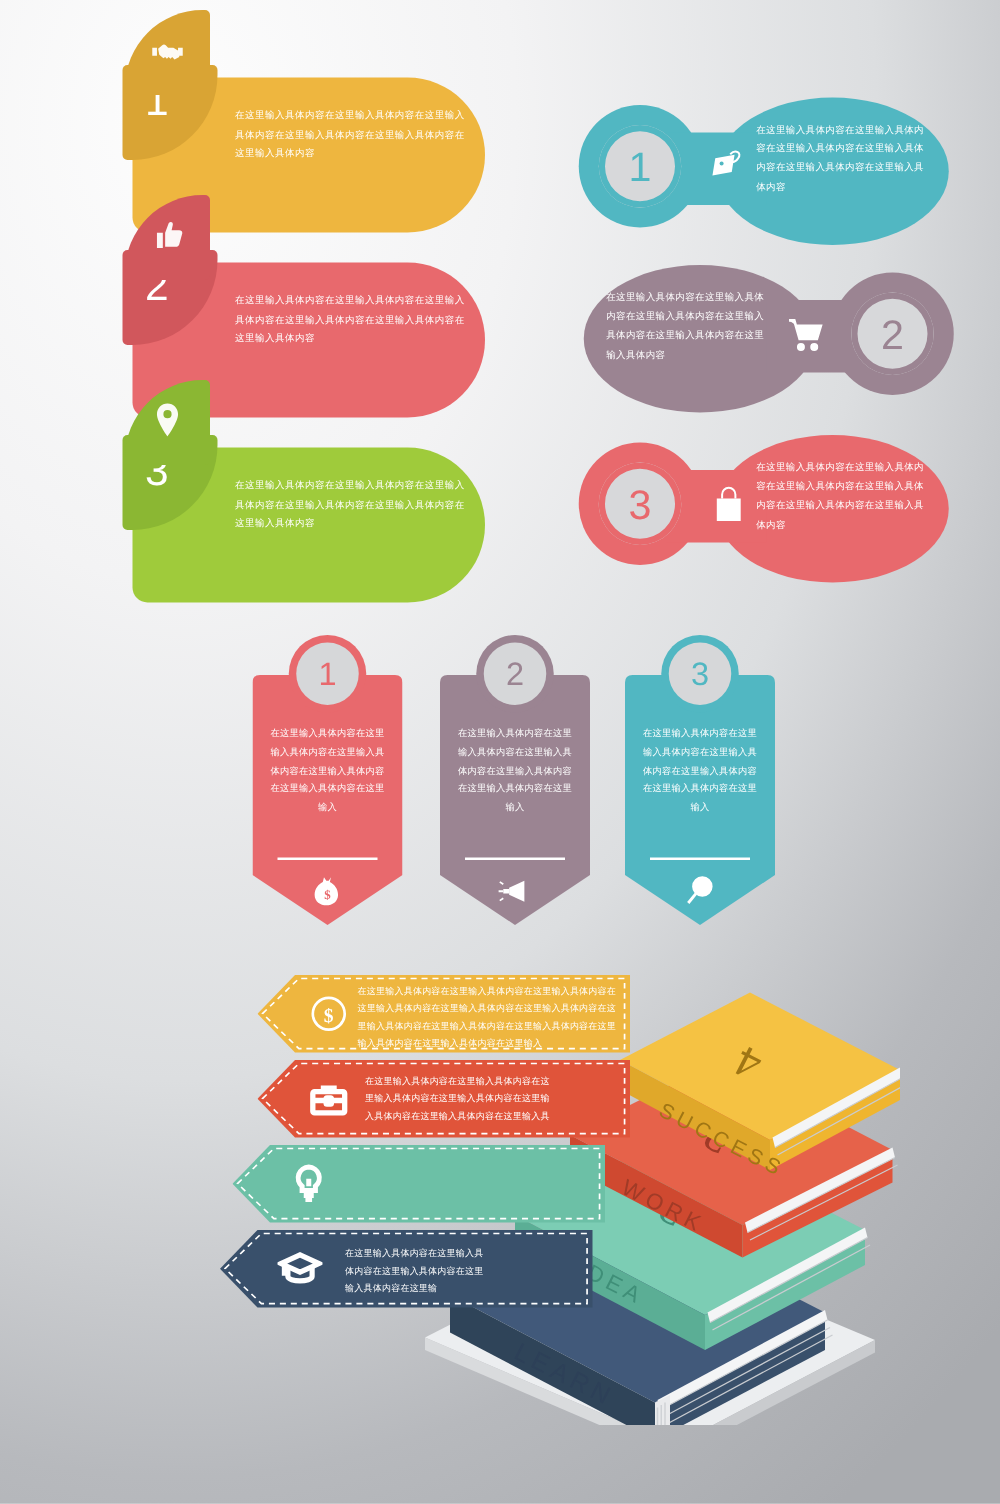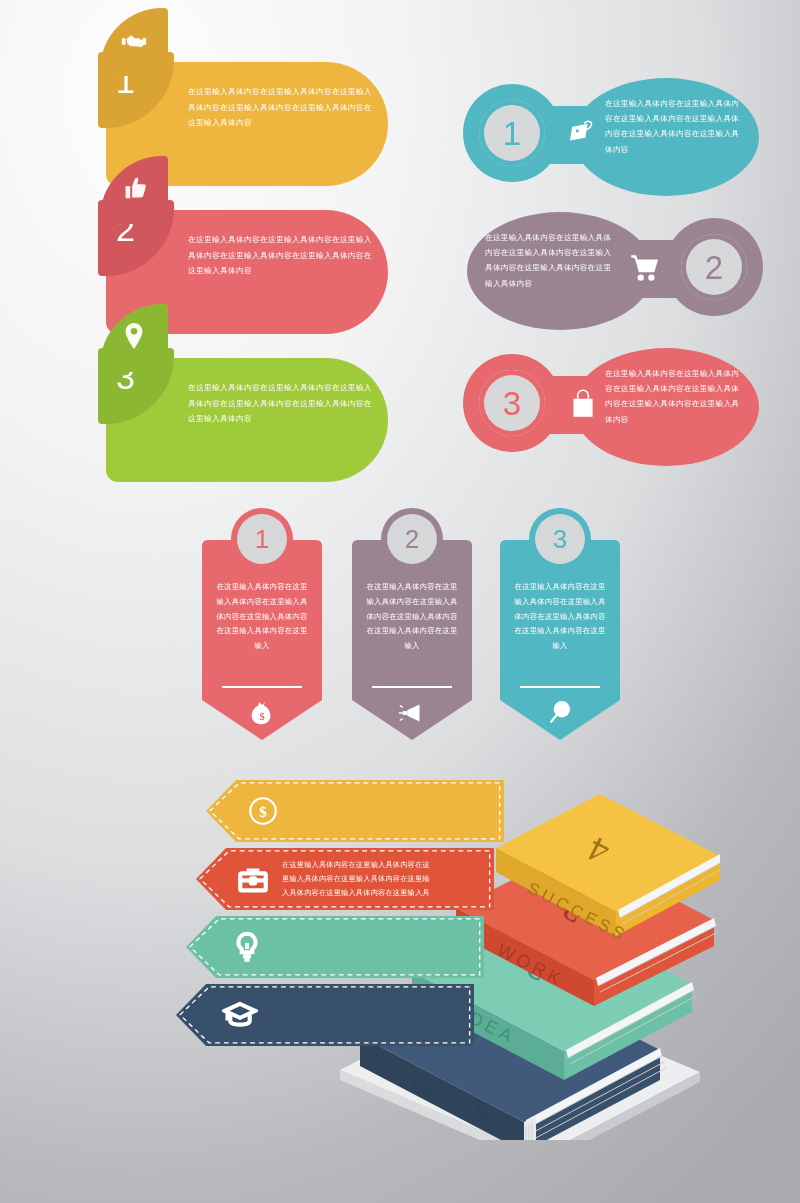--- a/index.html
+++ b/index.html
@@ -332,23 +332,24 @@
       <svg class="ar" width="300" height="66" viewBox="0 0 300 66">
         <path d="M0 33 L30 2 H298 V64 H30 Z" fill="#eeb63f"></path>
         <path d="M0 33 L30 2 H298 V64 H30 Z" fill="none" stroke="#ffffff" stroke-width="1.4" stroke-dasharray="5 4" transform="translate(4,3) scale(0.972,0.905)"></path>
       </svg>
       <div class="aicn" style="left:38px;top:14px;width:38px;height:38px;">
         <svg viewBox="0 0 48 48" width="34" height="34">
             <circle cx="24" cy="24" r="18" fill="none" stroke="#fff" stroke-width="3"></circle>
             <text x="24" y="33" font-size="22" fill="#fff" text-anchor="middle" font-family="Liberation Serif,serif" font-weight="bold" stroke="none">$</text>
           </svg>
       </div>
-    </div>
-
-    <div class="arrowrow" style="left:196px;top:846px;width:300px;height:66px;">
+      <div class="atx" style="left:80px;top:8px;width:212px;">在这里输入具体内容在这里输入具体内容在这里输入具体内容在这里输入具体内容在这里输入具体内容在这里输入具体内容在这里输入具体内容在这里输入具体内容在这里输入具体内容在这里输入具体内容在这里输入具体内容在这里输入</div>
+    </div>
+
+    <div class="arrowrow" style="left:206px;top:846px;width:300px;height:66px;">
       <svg class="ar" width="300" height="66" viewBox="0 0 300 66">
         <path d="M0 33 L30 2 H298 V64 H30 Z" fill="#e0543a"></path>
         <path d="M0 33 L30 2 H298 V64 H30 Z" fill="none" stroke="#ffffff" stroke-width="1.4" stroke-dasharray="5 4" transform="translate(4,3) scale(0.972,0.905)"></path>
       </svg>
       <div class="aicn" style="left:38px;top:14px;width:38px;height:38px;">
         <svg viewBox="0 0 48 48" width="34" height="34" fill="none" stroke="#fff" stroke-width="3">
             <rect x="6" y="16" width="36" height="24" rx="2"></rect>
             <path d="M18 16v-4h12v4"></path>
             <path d="M6 26h36"></path>
             <rect x="21" y="23" width="6" height="7" rx="1"></rect>
@@ -376,16 +377,17 @@
         <path d="M0 33 L30 2 H298 V64 H30 Z" fill="#39506b"></path>
         <path d="M0 33 L30 2 H298 V64 H30 Z" fill="none" stroke="#ffffff" stroke-width="1.4" stroke-dasharray="5 4" transform="translate(4,3) scale(0.972,0.905)"></path>
       </svg>
       <div class="aicn" style="left:44px;top:16px;width:40px;height:34px;">
         <svg viewBox="0 0 52 40" width="36" height="28" fill="none" stroke="#fff" stroke-width="3">
             <path d="M26 4L4 14l22 10 22-10z"></path>
             <path d="M12 19v10c0 3 7 5 14 5s14-2 14-5V19"></path>
             <path d="M8 16v12"></path>
           </svg>
       </div>
+      <div class="atx" style="left:100px;top:14px;width:112px;">在这里输入具体内容在这里输入具体内容在这里输入具体内容在这里输入具体内容在这里输</div>
     </div>
   </div>
 
 </div>
 
 </body></html>

